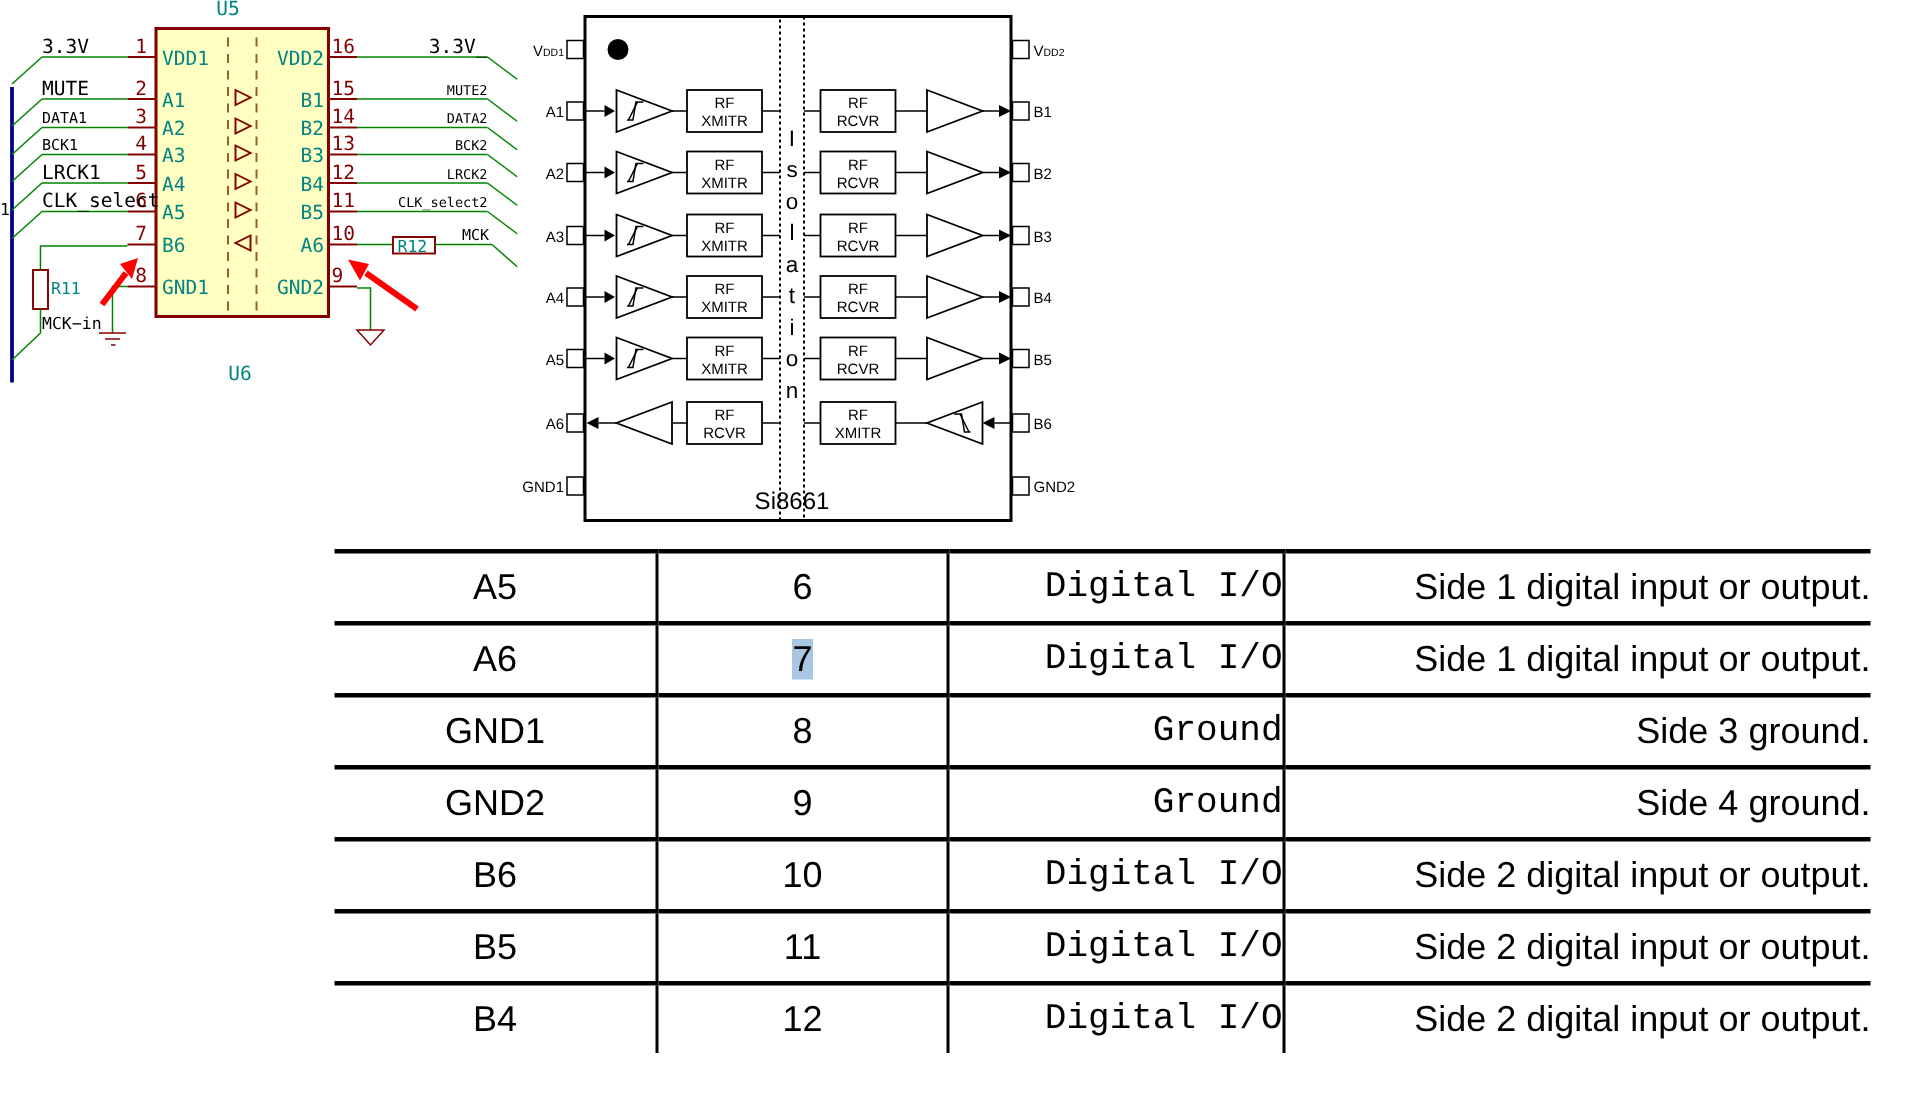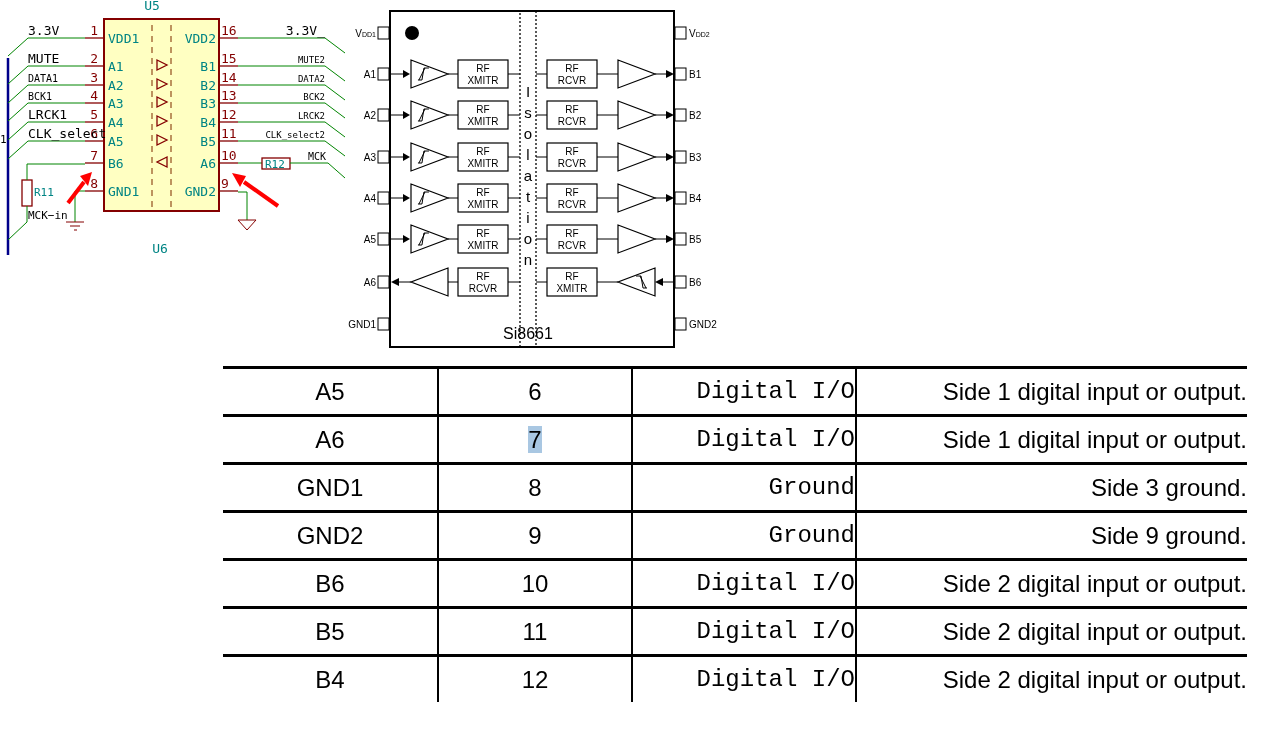--- a/index.html
+++ b/index.html
@@ -446,21 +446,21 @@
       <tr>
         <td class="c-name"><span>GND1</span></td>
         <td class="c-num"><span>8</span></td>
         <td class="c-type"><span>Ground</span></td>
         <td class="c-desc"><span>Side 3 ground.</span></td>
       </tr>
       <tr>
         <td class="c-name"><span>GND2</span></td>
         <td class="c-num"><span>9</span></td>
         <td class="c-type"><span>Ground</span></td>
-        <td class="c-desc"><span>Side 9 ground.</span></td>
+        <td class="c-desc"><span>Side 4 ground.</span></td>
       </tr>
       <tr>
         <td class="c-name"><span>B6</span></td>
         <td class="c-num"><span>10</span></td>
         <td class="c-type"><span>Digital I/O</span></td>
         <td class="c-desc"><span>Side 2 digital input or output.</span></td>
       </tr>
       <tr>
         <td class="c-name"><span>B5</span></td>
         <td class="c-num"><span>11</span></td>

